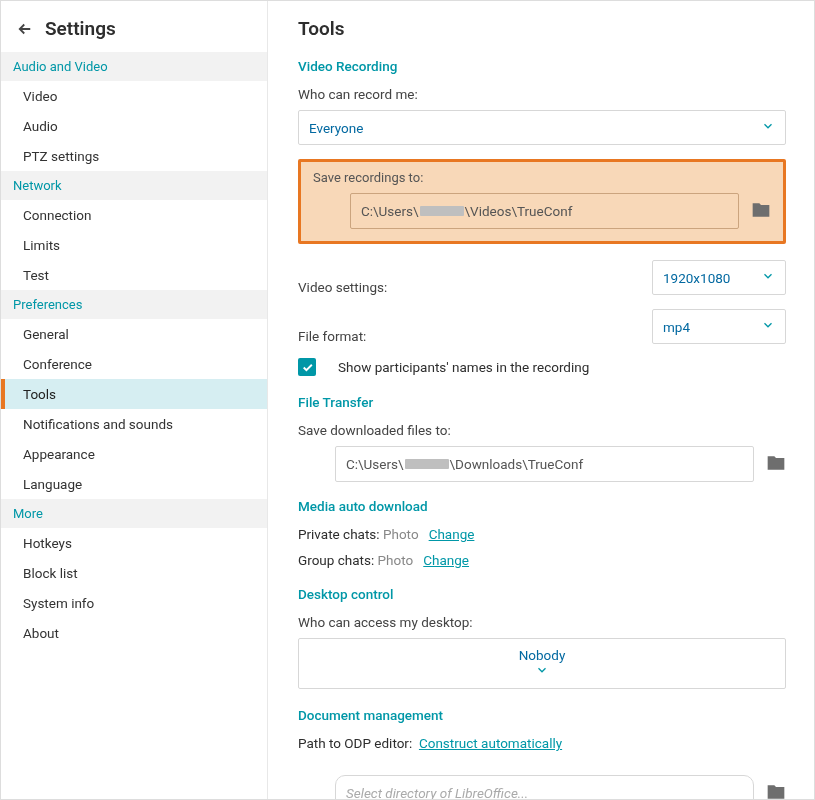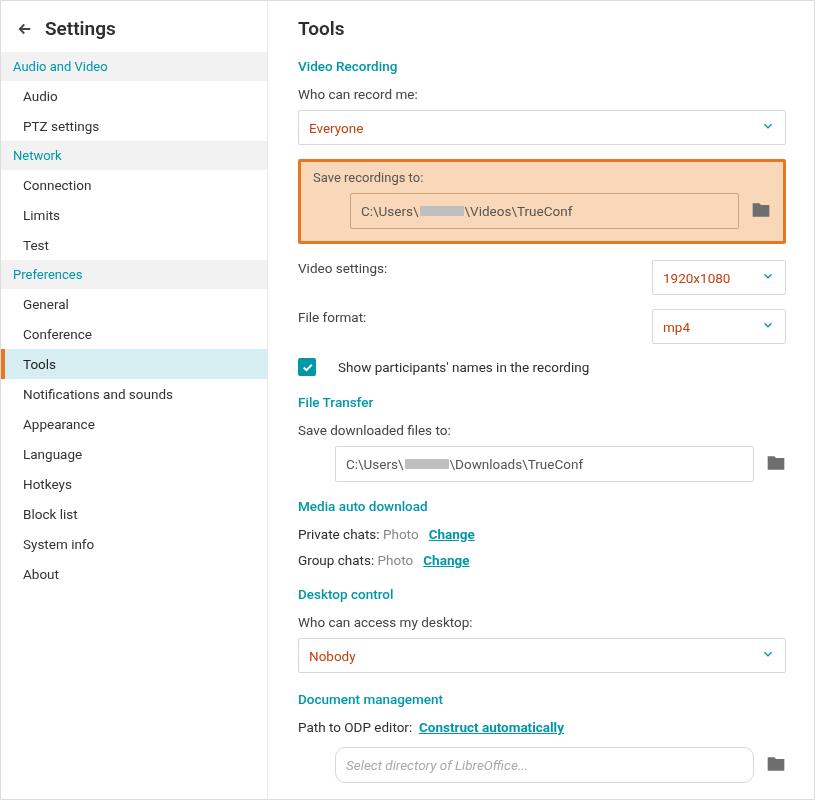--- a/index.html
+++ b/index.html
@@ -74,35 +74,35 @@
     font-weight: 500;
     margin: 0 0 12px 0;
   }
   .field-label {
     color: #444;
     font-size: 13.5px;
     margin-bottom: 8px;
   }
   .select-row {
     display: flex;
-    align-items: flex-start;
+    align-items: flex-end;
     margin-bottom: 14px;
   }
   .select-row .field-label { margin: 0; flex: 0 0 auto; }
   .select {
     border: 1px solid #d7d7d7;
     border-radius: 2px;
     padding: 8px 10px;
     display: flex;
     align-items: center;
     justify-content: space-between;
     cursor: pointer;
     background: #fff;
     font-size: 13.5px;
-    color: #c2410c;
+    color: #0369a1;
   }
   .select.full { width: 100%; }
   .select.small { width: 134px; margin-left: auto; }
   .chev { color: #0097a7; }
   .highlight-box {
     border: 3px solid #e87722;
     background: #f8d8b8;
     border-radius: 2px;
     padding: 8px 12px 12px 12px;
     margin-bottom: 16px;
@@ -146,21 +146,21 @@
   }
   .checkbox {
     width: 18px; height: 18px;
     background: #0097a7;
     display: flex; align-items: center; justify-content: center;
     color: #fff;
     border-radius: 2px;
     cursor: pointer;
   }
   .muted { color: #888; }
-  .link { color: #0097a7; text-decoration: underline; cursor: pointer; font-weight: bold; }
+  .link { color: #0097a7; text-decoration: underline; cursor: pointer; }
   .inline-row { font-size: 13.5px; margin-bottom: 10px; }
   .placeholder-input {
     flex: 1;
     border: 1px solid #d7d7d7;
     border-radius: 10px;
     padding: 9px 10px;
     font-size: 13.5px;
     color: #aaa;
     font-style: italic;
     background: #fff;
@@ -175,36 +175,38 @@
   <div class="sidebar-header">
     <div class="back-arrow">
       <svg width="18" height="18" viewBox="0 0 24 24" fill="none" stroke="currentColor" stroke-width="2.4">
           <path d="M19 12H5M11 18l-6-6 6-6"></path>
         </svg>
     </div>
     <h1>Settings</h1>
   </div>
 
   <div class="nav-group-header">Audio and Video</div>
+  <div class="nav-item">Video</div>
   <div class="nav-item">Audio</div>
   <div class="nav-item">PTZ settings</div>
 
   <div class="nav-group-header">Network</div>
   <div class="nav-item">Connection</div>
   <div class="nav-item">Limits</div>
   <div class="nav-item">Test</div>
 
   <div class="nav-group-header">Preferences</div>
   <div class="nav-item">General</div>
   <div class="nav-item">Conference</div>
   <div class="nav-item active">Tools</div>
   <div class="nav-item">Notifications and sounds</div>
   <div class="nav-item">Appearance</div>
   <div class="nav-item">Language</div>
 
+  <div class="nav-group-header">More</div>
   <div class="nav-item">Hotkeys</div>
   <div class="nav-item">Block list</div>
   <div class="nav-item">System info</div>
   <div class="nav-item">About</div>
 </div>
 
 <div class="main">
   <h2>Tools</h2>
 
   <div class="section-title">Video Recording</div>
@@ -283,29 +285,29 @@
     <span class="link">Change</span>
   </div>
   <div class="inline-row" style="margin-bottom:18px;">
     <span>Group chats:</span>
     <span class="muted">Photo</span>&nbsp;&nbsp;
     <span class="link">Change</span>
   </div>
 
   <div class="section-title">Desktop control</div>
   <div class="field-label">Who can access my desktop:</div>
-  <div class="select full" style="margin-bottom:18px;">
+  <div class="select full" style="margin-bottom:18px;flex-direction:column;">
     <span>Nobody</span>
     <span class="chev"><svg width="14" height="14" viewBox="0 0 24 24" fill="none" stroke="currentColor" stroke-width="2.2">
           <path d="M6 9l6 6 6-6"></path>
         </svg></span>
   </div>
 
   <div class="section-title">Document management</div>
-  <div class="inline-row" style="margin-bottom:12px;">
+  <div class="inline-row" style="margin-bottom:24px;">
     <span>Path to ODP editor:</span>&nbsp;
     <span class="link">Construct automatically</span>
   </div>
   <div class="path-row" style="margin-bottom:0;">
     <div class="placeholder-input">Select directory of LibreOffice...</div>
     <div class="folder-icon">
       <svg width="20" height="20" viewBox="0 0 24 24" fill="currentColor">
           <path d="M10 4H2v16h20V6H12l-2-2z"></path>
         </svg>
     </div>

